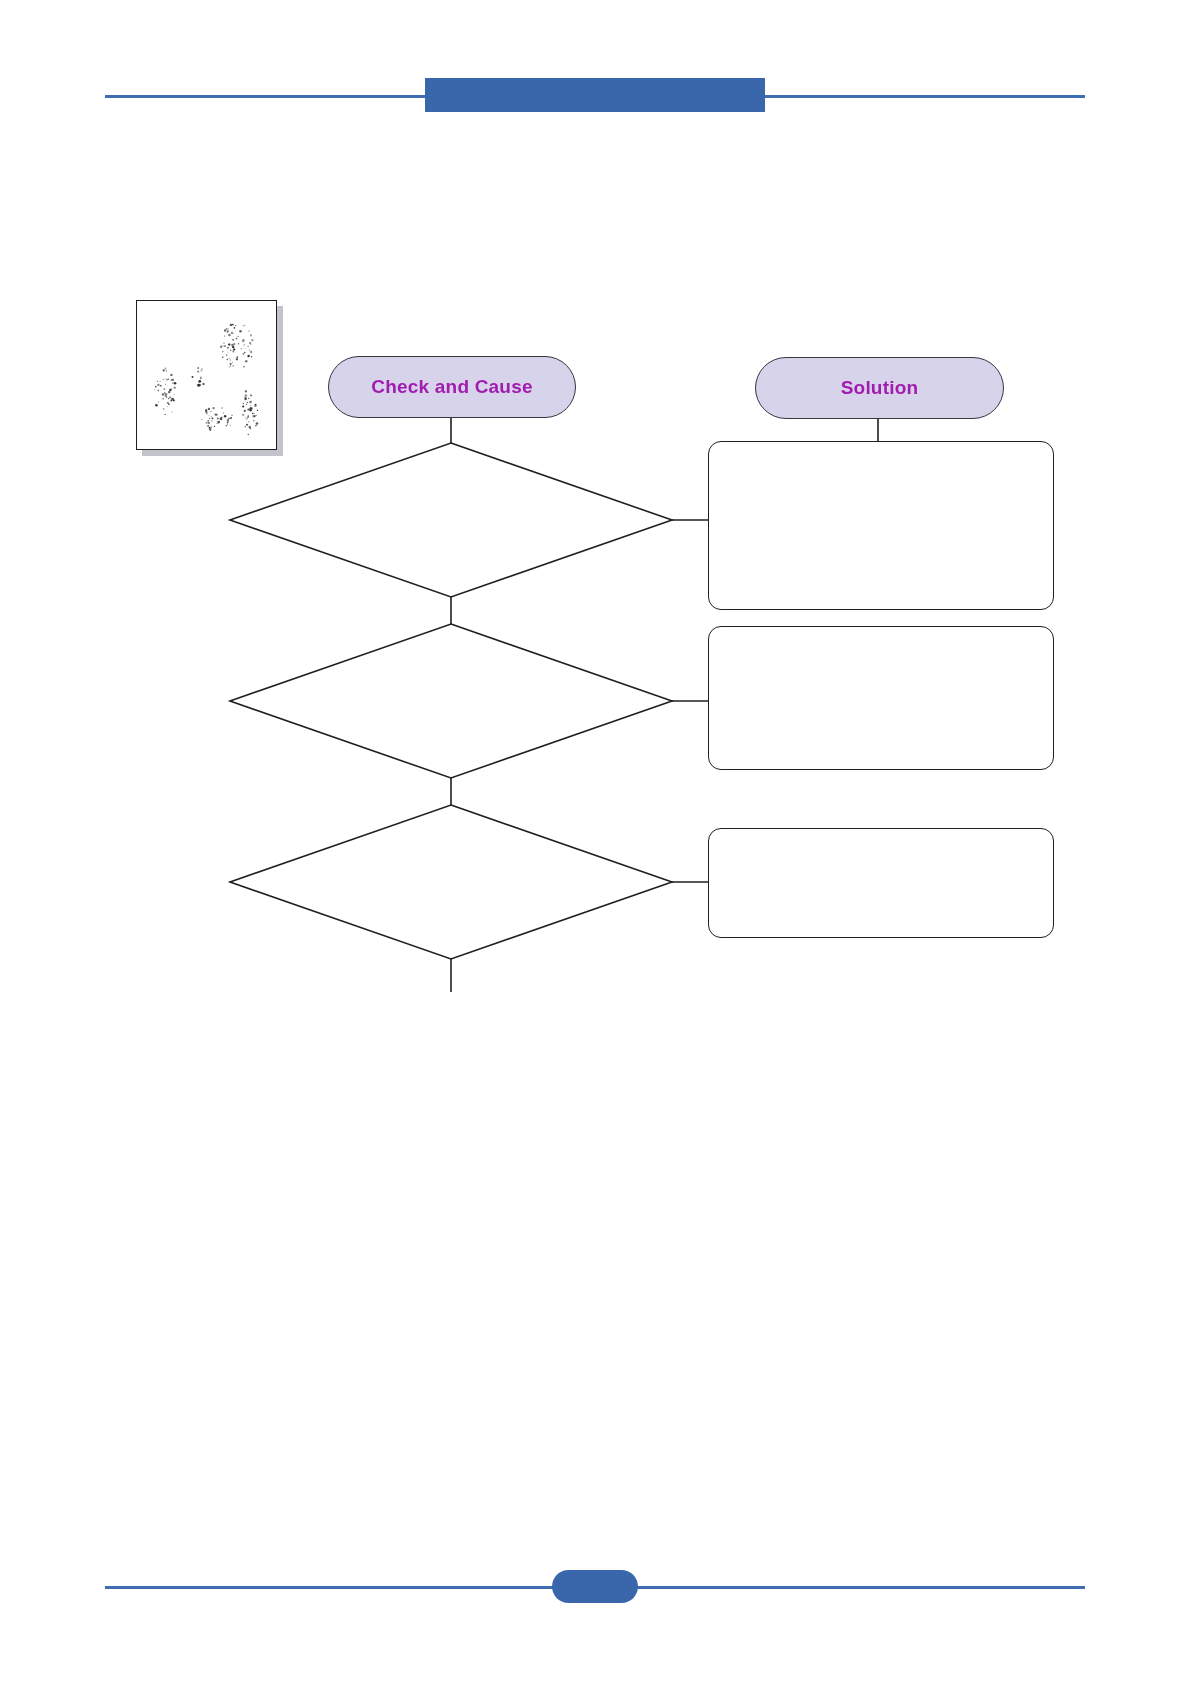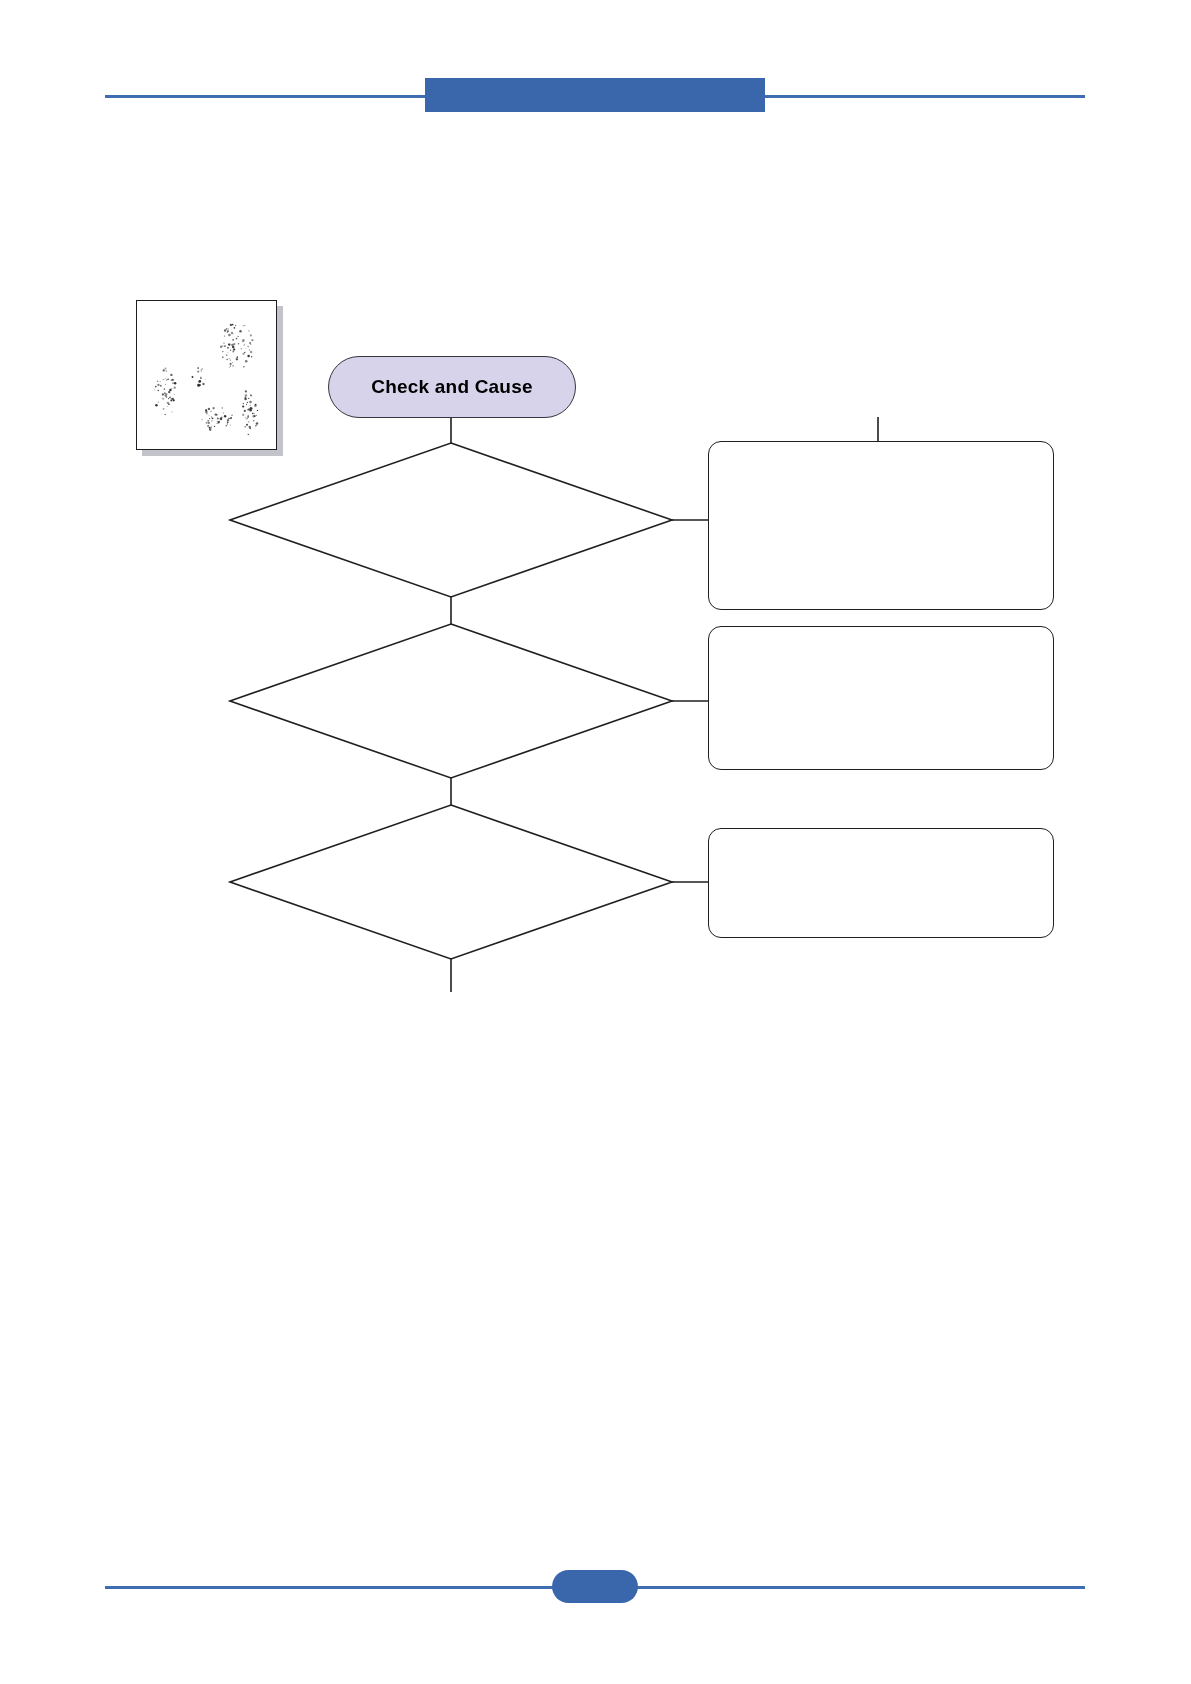--- a/index.html
+++ b/index.html
@@ -13,21 +13,21 @@
     position:absolute;background:#ffffff;border:1.5px solid #1e1e1e;
     box-shadow:6px 6px 0 var(--paper-shadow,#c3c3cb);
   }
   .defect svg{display:block;width:100%;height:100%;}
   .flow-svg{position:absolute;left:0;top:0;}
   .flow-line{stroke:var(--flow-line,#1f1f1f);stroke-width:1.6;fill:none;}
   .flow-diamond{stroke:var(--flow-line,#1f1f1f);stroke-width:1.6;fill:#ffffff;}
   .pill{
     position:absolute;display:flex;align-items:center;justify-content:center;
     background:var(--pill-fill,#d6d3eb);border:1.6px solid var(--pill-border,#36363f);
-    border-radius:32px;font-weight:bold;font-size:19px;color:#000000;
+    border-radius:32px;font-weight:bold;font-size:19px;color:#a21caf;
     letter-spacing:0.2px;
   }
   .sol-box{
     position:absolute;background:#ffffff;border:1.6px solid var(--flow-line,#1f1f1f);
     border-radius:13px;
   }
   .footer-pill{position:absolute;background:var(--accent-blue,#3a67ac);border-radius:17px;}
 </style>
 </head>
 <body>
@@ -274,20 +274,23 @@
     <line class="flow-line" x1="451" y1="959" x2="451" y2="992"></line>
     <line class="flow-line" x1="672" y1="520" x2="709" y2="520"></line>
     <line class="flow-line" x1="672" y1="701" x2="709" y2="701"></line>
     <line class="flow-line" x1="672" y1="882" x2="709" y2="882"></line>
     <line class="flow-line" x1="878" y1="417" x2="878" y2="442"></line>
   </svg>
 
   <div class="pill" style="left:328px;top:356px;width:246px;height:60px;">
     <span>Check and Cause</span>
   </div>
+  <div class="pill" style="left:755px;top:357px;width:247px;height:60px;">
+    <span>Solution</span>
+  </div>
 
   <div class="sol-box" style="left:708px;top:441px;width:344px;height:167px;">
     <span></span>
   </div>
   <div class="sol-box" style="left:708px;top:626px;width:344px;height:142px;">
     <span></span>
   </div>
   <div class="sol-box" style="left:708px;top:828px;width:344px;height:108px;">
     <span></span>
   </div>

